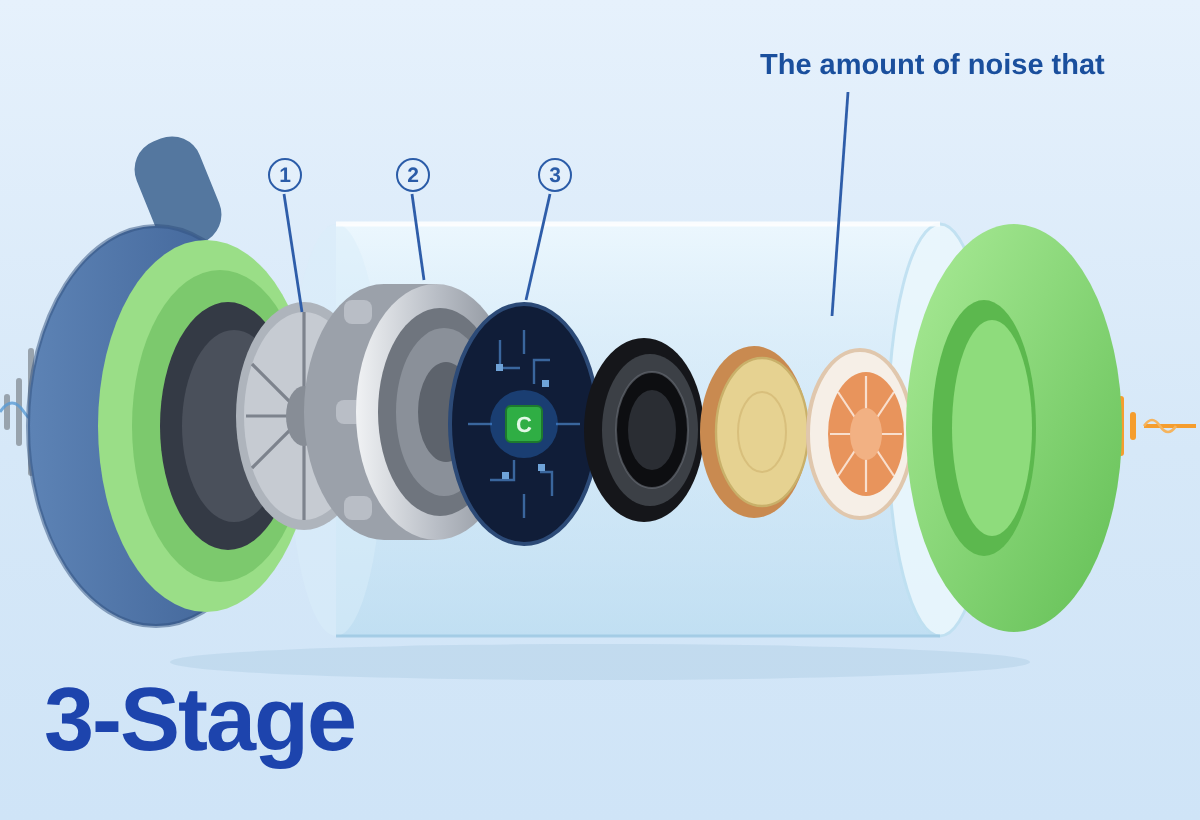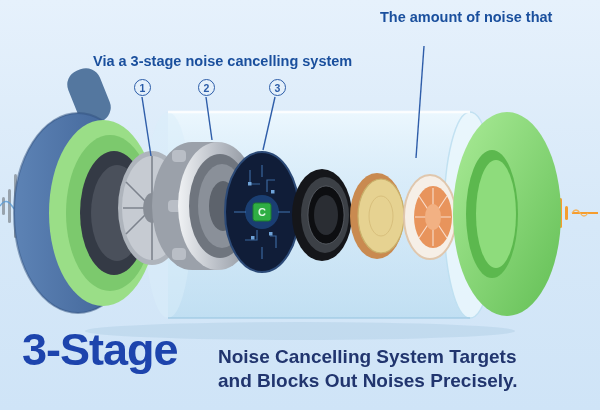--- a/index.html
+++ b/index.html
@@ -4,34 +4,34 @@
 <style>
   * { margin:0; padding:0; box-sizing:border-box; }
   html,body { width:600px; height:410px; }
   body { font-family:"Liberation Sans", sans-serif; }
   .canvas{
     position:relative; width:600px; height:410px; overflow:hidden;
     background:linear-gradient(180deg,#e6f1fc 0%,#d6e8f8 55%,#cfe4f7 100%);
   }
   svg.scene{ position:absolute; left:0; top:0; }
   .callout{
-    position:absolute; color:#1a4f9d; font-weight:700; font-size:14.5px; line-height:1.32;
+    position:absolute; color:#1a4f9d; font-weight:700; font-size:14.5px; line-height:1.32;margin-top:16px;
   }
   .callout-top{ left:380px; top:8px; width:215px; }
   .callout-left{ left:93px; top:52px; white-space:nowrap; }
   .marker{
     position:absolute; width:17px; height:17px; border:1.6px solid #2b5ca8; border-radius:50%;
     color:#2b5ca8; font-size:10.5px; font-weight:700;
     display:flex; align-items:center; justify-content:center; background:rgba(255,255,255,0.15);
   }
   .marker-1{ left:134px; top:79px; }
   .marker-2{ left:198px; top:79px; }
   .marker-3{ left:269px; top:79px; }
   .footer-title{
-    position:absolute; left:22px; top:324px; font-size:45px; font-weight:800;
+    position:absolute; left:22px; top:334px; font-size:45px; font-weight:800;
     color:#1d44ad; letter-spacing:-1px;text-align:right;
   }
   .footer-desc{
     position:absolute; left:218px; top:345px; font-size:19px; font-weight:600;
     color:#21356e; line-height:1.28;
   }
 </style>
 </head>
 <body>
 
@@ -189,33 +189,26 @@
       <line x1="206" y1="97" x2="212" y2="140"></line>
       <line x1="275" y1="97" x2="263" y2="150"></line>
       <line x1="424" y1="46" x2="416" y2="158"></line>
     </g>
   </svg>
 
   <div class="callout callout-top">
     <span>The amount of noise that</span><br>
   </div>
 
-  <div class="callout callout-left">
-    <span>Via a 3-stage noise cancelling system</span>
-  </div>
 
   <div class="marker marker-1">
     <span>1</span>
   </div>
   <div class="marker marker-2">
     <span>2</span>
   </div>
   <div class="marker marker-3">
     <span>3</span>
   </div>
 
   <div class="footer-title">3-Stage</div>
-  <div class="footer-desc">
-    <span>Noise Cancelling System Targets</span><br>
-    <span>and Blocks Out Noises Precisely.</span>
-  </div>
 
 </div>
 
 </body></html>

